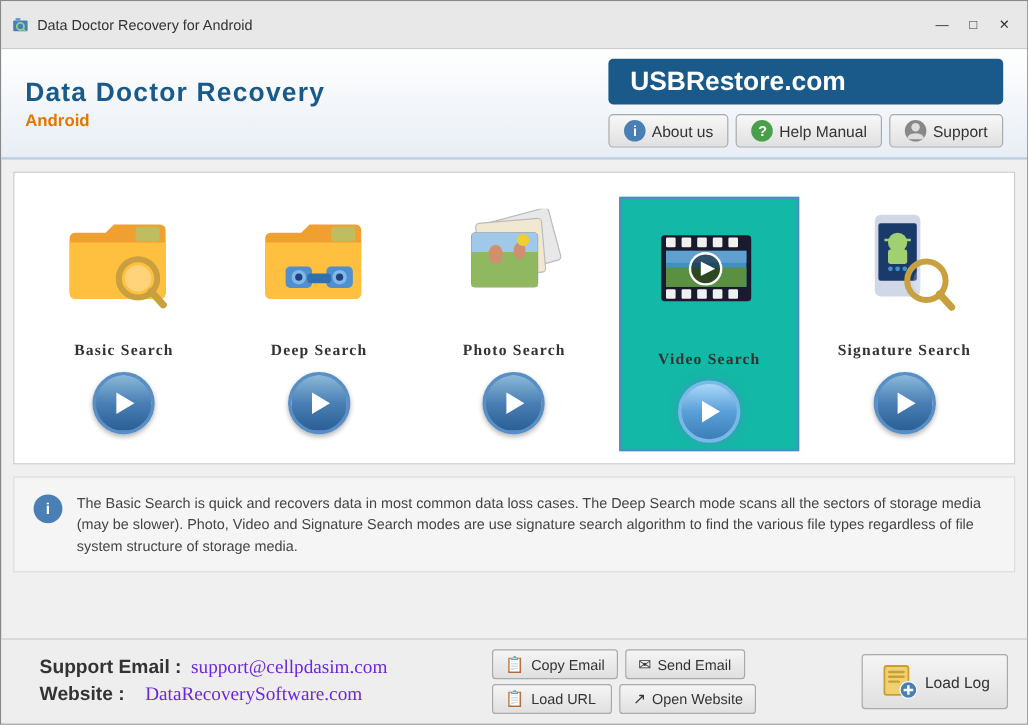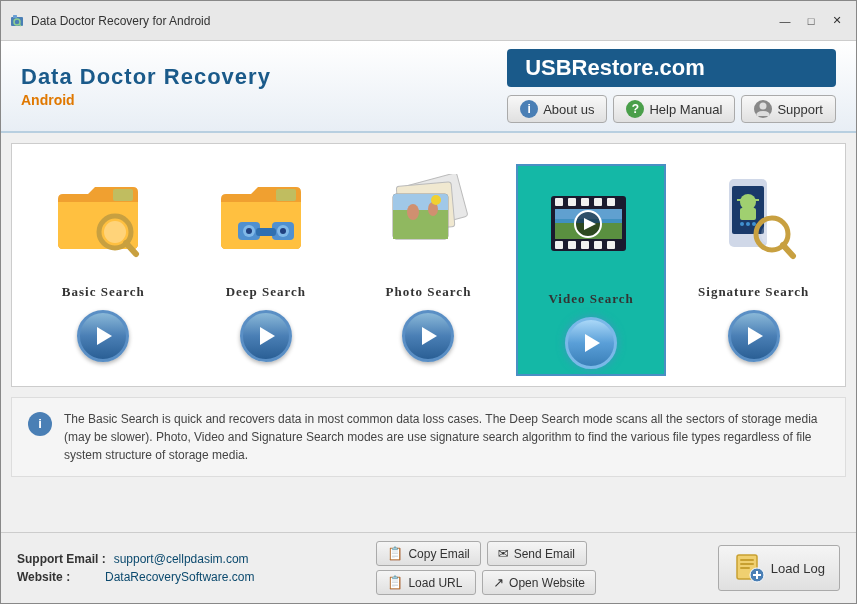--- a/index.html
+++ b/index.html
@@ -157,23 +157,23 @@
       padding: 8px 16px;
       display: flex;
       align-items: center;
       justify-content: space-between;
       position: absolute;
       bottom: 0;
       left: 0;
       right: 0;
     }
     .footer-left { display: flex; flex-direction: column; gap: 4px; }
-    .footer-row { display: flex; align-items: center; gap: 8px; font-size: 12px; color: #444; }
+    .footer-row { display: flex; align-items: center; gap: 8px; font-size: 16px; color: #444; margin-left: 16px; }
     .footer-label { font-weight: bold; color: #333; min-width: 80px; }
-    .footer-link { color: #0c4a6e; cursor: pointer; text-decoration: none; }
+    .footer-link { color: #6d28d9; cursor: pointer; text-decoration: none; font-family: Liberation Serif, serif; }
     .footer-buttons { display: flex; flex-direction: column; gap: 4px; }
     .footer-btn-row { display: flex; gap: 6px; }
     .footer-btn {
       display: flex; align-items: center; gap: 5px;
       padding: 4px 10px;
       background: linear-gradient(180deg, #f5f5f5, #e0e0e0);
       border: 1px solid #aaa;
       border-radius: 3px;
       font-size: 12px;
       cursor: pointer;

